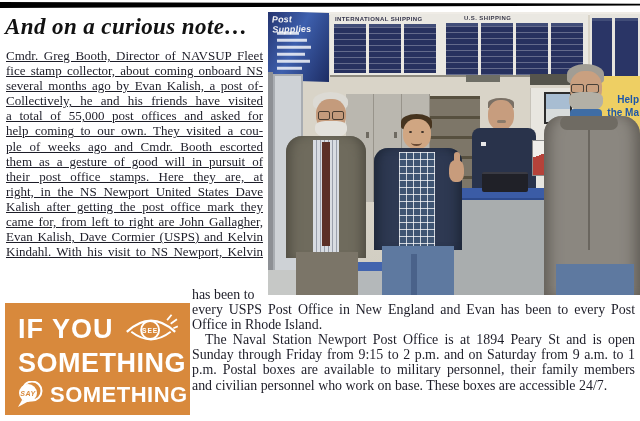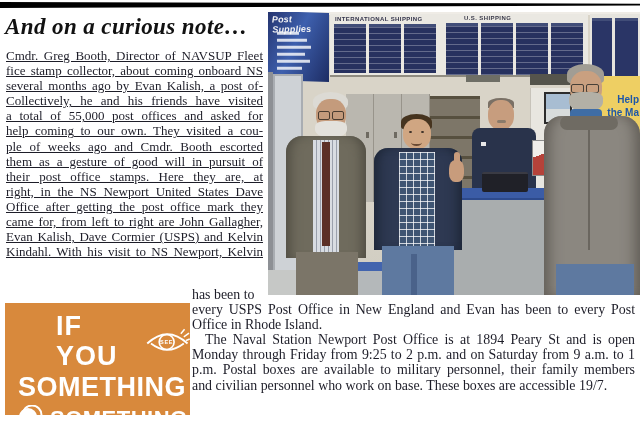--- a/index.html
+++ b/index.html
@@ -16,21 +16,21 @@
   #left-col .line{font-size:13px;line-height:15.1px;text-align:justify;text-align-last:justify;text-decoration:underline;}
   
   #bottom-col{position:absolute;left:192px;top:287px;width:443px;}
   #bottom-col .bline{font-size:13.9px;line-height:15.1px;text-align:justify;text-align-last:justify;}
   #bottom-col .bline.no-just{text-align:left;text-align-last:left;}
   #bottom-col .bline.indent{text-indent:13px;}
   
   #badge{position:absolute;left:5px;top:303px;width:185px;height:112px;background:#d8893c;
          font-family:"Liberation Sans",sans-serif;color:#fff;overflow:hidden;}
   .badge-row{display:flex;align-items:center;padding-left:13px;}
-  #badge-line1{font-size:27px;font-weight:800;letter-spacing:1px;margin-top:8px;margin-left:38px;}
+  #badge-line1{font-size:27px;font-weight:800;letter-spacing:1px;margin-top:8px;}
   #badge-line1 .txt{line-height:30px;}
   #badge-line2{font-size:27px;font-weight:800;letter-spacing:.5px;line-height:30px;margin-top:1px;}
   #badge-line3{font-size:22px;font-weight:800;letter-spacing:.5px;margin-top:3px;padding-left:10px;}
   .eye-icon{margin-left:10px;margin-top:2px;}
   .bubble-icon{margin-right:5px;}
   
   #photo{position:absolute;left:268px;top:12px;width:372px;height:283px;overflow:hidden;
          background:linear-gradient(#d9d4c8 0 62%,#cfccc1 100%);
          font-family:"Liberation Sans",sans-serif;}
   .abs{position:absolute;}
@@ -134,34 +134,34 @@
     <div class="line">Cmdr. Greg Booth, Director of NAVSUP Fleet</div>
     <div class="line">fice stamp collector, about coming onboard NS</div>
     <div class="line">several months ago by Evan Kalish, a post of-</div>
     <div class="line">Collectively, he and his friends have visited</div>
     <div class="line">a total of 55,000 post offices and asked for</div>
     <div class="line">help coming to our own.  They visited a cou-</div>
     <div class="line">ple of weeks ago and Cmdr. Booth escorted</div>
     <div class="line">them as a gesture of good will in pursuit of</div>
     <div class="line">their post office stamps.   Here they are, at</div>
     <div class="line">right, in the NS Newport United States Dave</div>
-    <div class="line">Office after getting the post office mark they</div>
+    <div class="line">Kalish after getting the post office mark they</div>
     <div class="line">came for, from left to right are John Gallagher,</div>
     <div class="line">Evan Kalish, Dave Cormier (USPS) and Kelvin</div>
     <div class="line">Kindahl.  With his visit to NS Newport, Kelvin</div>
   </div>
 
   <div id="bottom-col">
     <div class="bline no-just">has been to</div>
     <div class="bline">every USPS Post Office in New England and Evan has been to every Post</div>
     <div class="bline no-just">Office in Rhode Island.</div>
     <div class="bline indent">The Naval Station Newport Post Office is at 1894 Peary St and is open</div>
-    <div class="bline">Monday through Friday from 9:25 to 2 p.m. and on Saturday from 9 a.m. to 1</div>
+    <div class="bline">Sunday through Friday from 9:15 to 2 p.m. and on Saturday from 9 a.m. to 1</div>
     <div class="bline">p.m.  Postal boxes are available to military personnel, their family members</div>
-    <div class="bline no-just">and civilian personnel who work on base.  These boxes are accessible 19/7.</div>
+    <div class="bline no-just">and civilian personnel who work on base.  These boxes are accessible 24/7.</div>
   </div>
 
   <div id="badge">
     <div class="badge-row" id="badge-line1">
       <span class="txt">IF YOU</span>
       <svg class="eye-icon" width="54" height="34" viewBox="0 0 60 38">
         <path d="M3,21 Q30,-4 57,21" fill="none" stroke="#fff" stroke-width="2.6"></path>
         <path d="M8,21 Q30,38 52,21" fill="none" stroke="#fff" stroke-width="2.2"></path>
         <circle cx="29" cy="19" r="10" fill="none" stroke="#fff" stroke-width="2.2"></circle>
         <path d="M48,8 L53,2 M52,12 L59,7 M55,17 L60,15" stroke="#fff" stroke-width="2" fill="none"></path>

